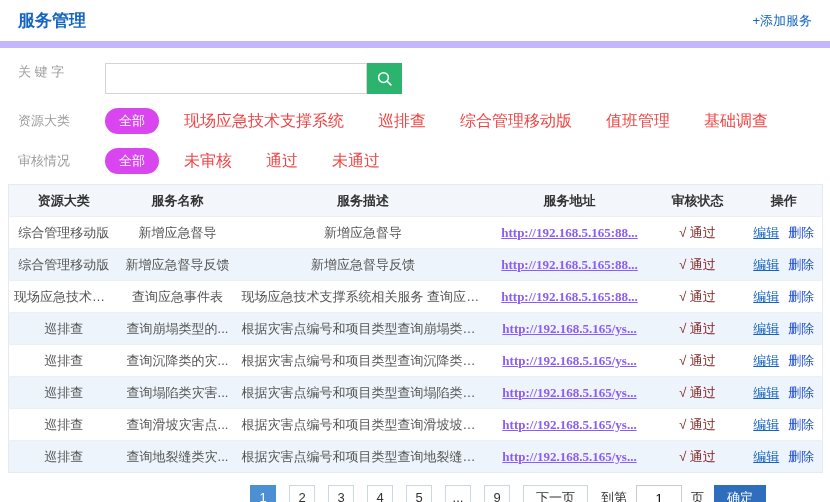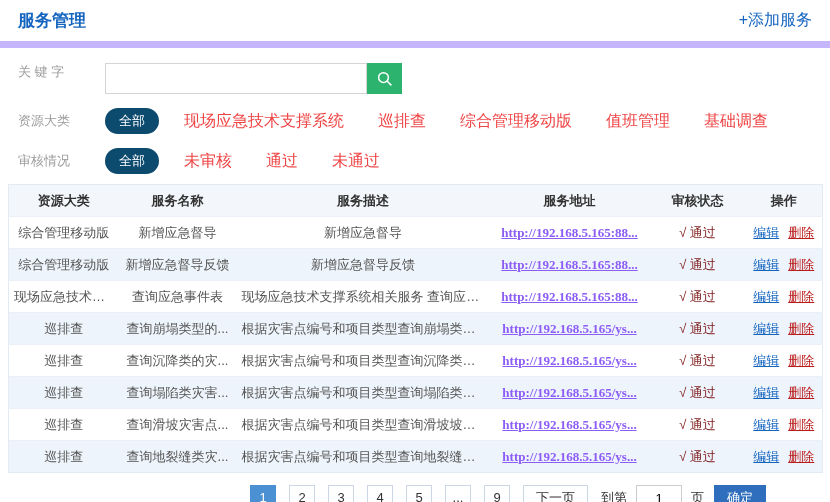--- a/index.html
+++ b/index.html
@@ -3,48 +3,48 @@
 <meta charset="utf-8">
 <style>
   * { margin:0; padding:0; box-sizing:border-box; }
   html,body { width:830px; height:502px; overflow:hidden; background:#fff;
     font-family:"Liberation Sans","DejaVu Sans",sans-serif; }
 
   
   .topbar { display:flex; justify-content:space-between; align-items:center;
     padding:9px 18px 9px 18px; border-bottom:7px solid #c4b5fd; }
   .page-title { color:#1565c0; font-size:17px; font-weight:bold; }
-  .add-link { color:#1565c0; font-size:16px; cursor:pointer; text-decoration:none; }
+  .add-link { color:#1565c0; font-size:13px; cursor:pointer; text-decoration:none; }
 
   
   .filters { padding-left:18px; padding-right:8px; }
   .kw-row { display:flex; align-items:flex-start; margin-top:15px; }
   .filter-label { color:#9c9c9c; font-size:13px; width:87px; flex:0 0 87px; }
   .kw-input { width:262px; height:31px; border:1px solid #d4d4d4; font-size:13px;
     padding:0 8px; outline:none; }
   .kw-btn { width:35px; height:31px; background:#2cb36e; border:none; cursor:pointer;
     display:flex; align-items:center; justify-content:center; }
   .opt-row { display:flex; align-items:center; margin-top:14px; }
-  .pill { background:#0c4a6e; color:#fff; font-size:13px; line-height:26px; height:26px;
+  .pill { background:#d946ef; color:#fff; font-size:13px; line-height:26px; height:26px;
     padding:0 14px; border-radius:14px; margin-right:25px; cursor:pointer; }
   .opt { color:#ef4444; font-size:16px; margin-right:34px; cursor:pointer; white-space:nowrap; }
 
   
   .table-wrap { margin:10px 8px 0 8px; }
   table { width:100%; border-collapse:collapse; table-layout:fixed;
     border:1px solid #e3eaf2; font-size:13px; color:#555; }
   th { background:#f3f6fa; color:#333; font-weight:bold; height:32px;
     text-align:center; font-size:13px; white-space:nowrap; overflow:hidden; }
   td { height:32px; text-align:center; border-top:1px solid #ebf0f6; padding:0 5px;
     white-space:nowrap; overflow:hidden; text-overflow:ellipsis; }
   tbody tr:nth-child(even) { background:#eef4fb; }
   .url-link { color:#8b5cf6; font-weight:bold; text-decoration:underline; cursor:pointer;font-family:Liberation Serif, serif; }
   .status-pass { color:#7f1d1d; }
   .edit-link { color:#1565c0; text-decoration:underline; cursor:pointer; margin-right:9px; }
-  .del-link { color:#b91c1c; text-decoration:underline; cursor:pointer; }
+  .del-link { color:#1d4ed8; cursor:pointer; }
 
   
   .pagination { display:flex; align-items:center; margin-top:12px; margin-left:250px;
     font-size:13px; color:#333; }
   .page-btn { min-width:26px; height:26px; line-height:24px; text-align:center;
     border:1px solid #ccd6e4; background:#fff; margin-right:13px; cursor:pointer;
     padding:0 5px; }
   .page-btn.active { background:#4a90d2; border-color:#4a90d2; color:#fff; }
   .next-btn { padding:0 12px; }
   .goto-prefix { }

